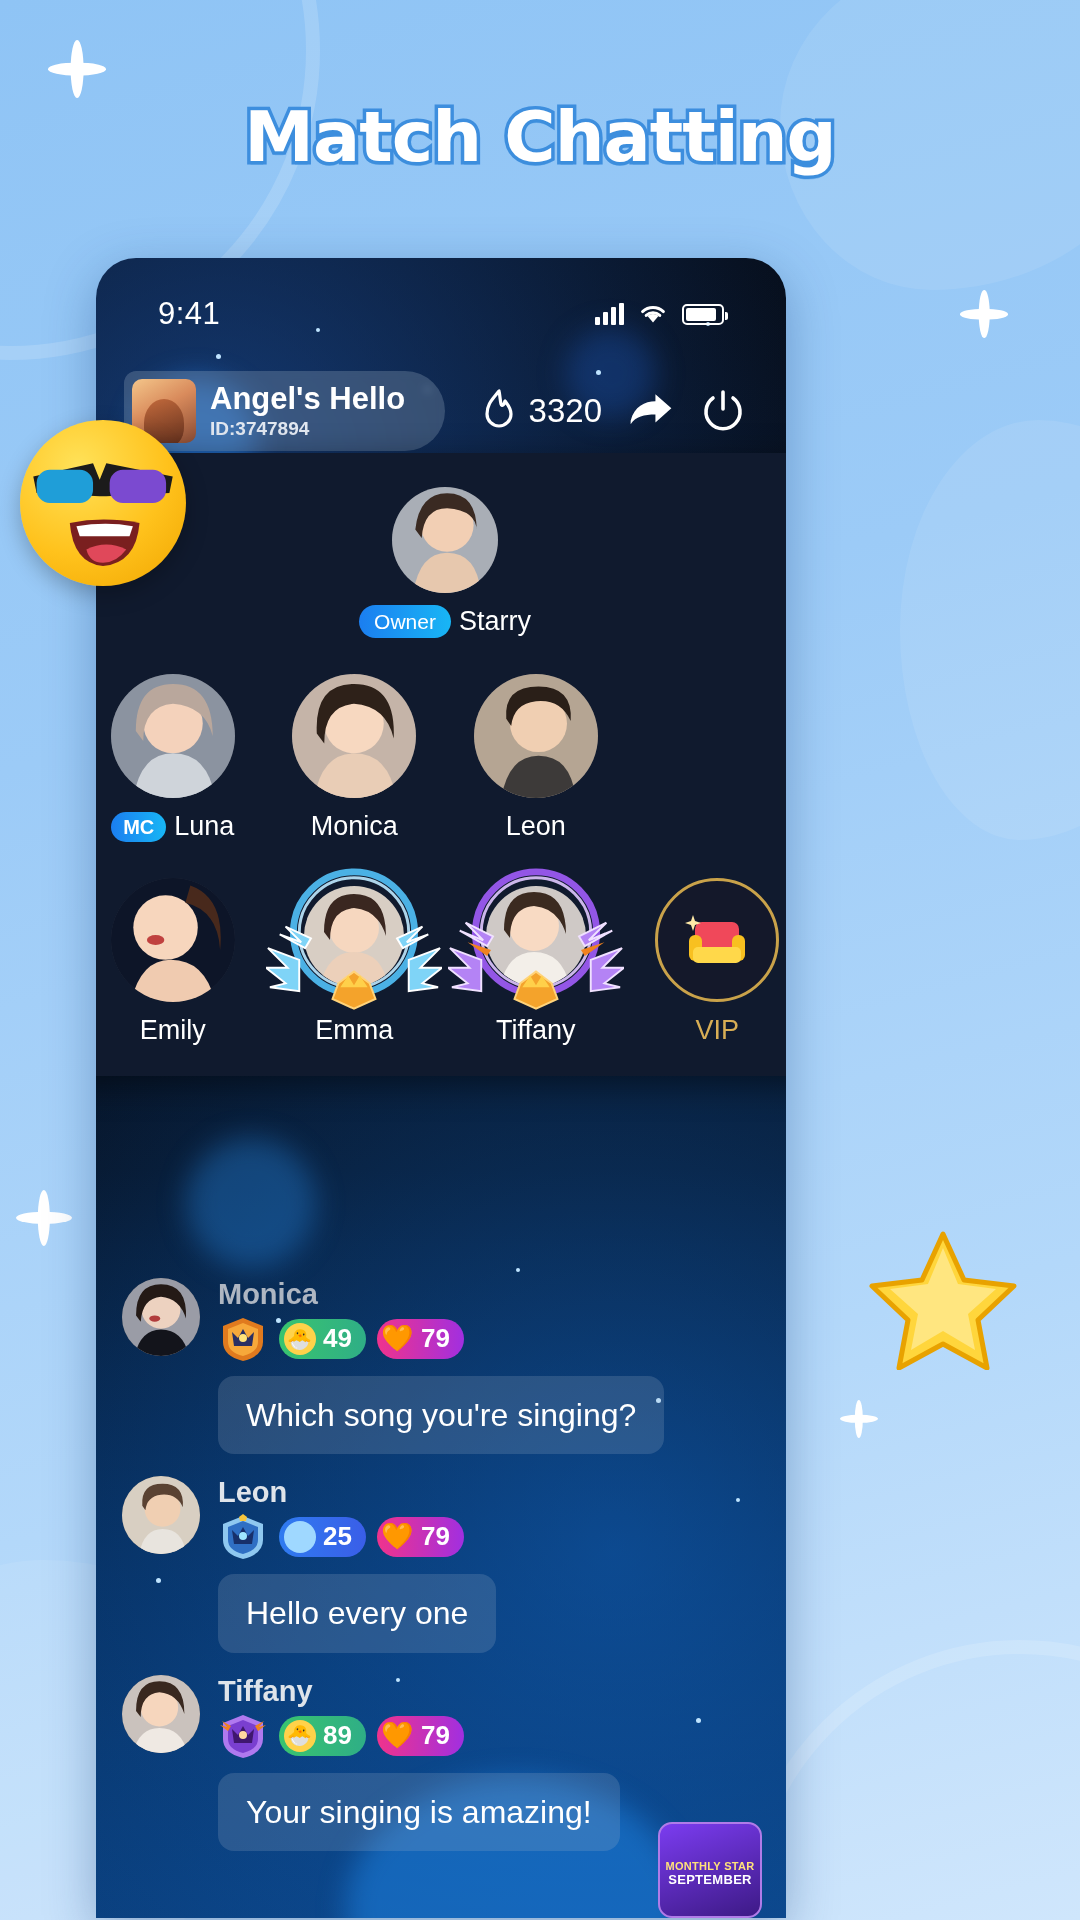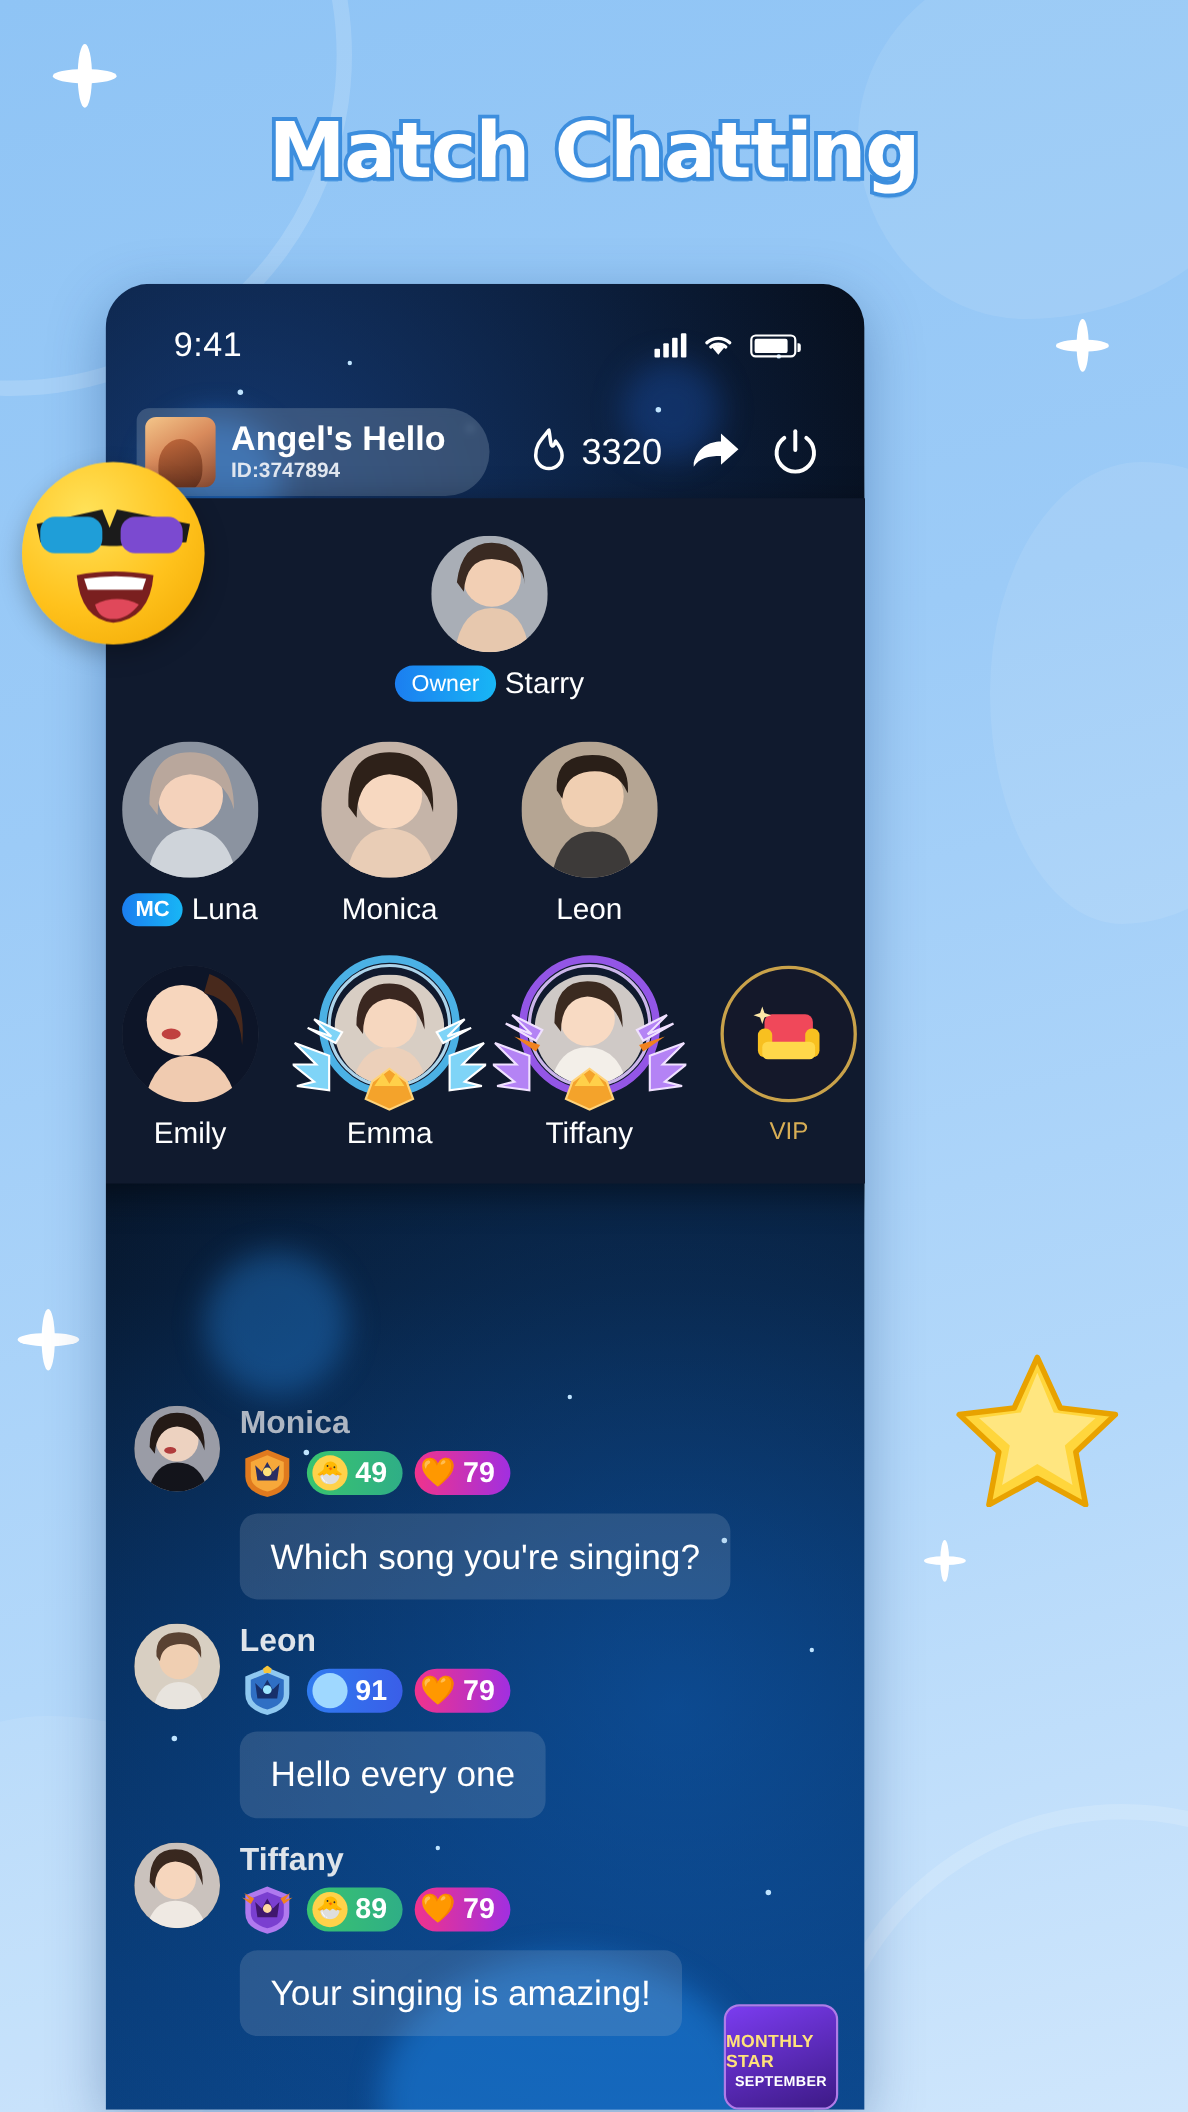--- a/index.html
+++ b/index.html
@@ -137,21 +137,21 @@
 
   .frame-wrap { position:relative; width:124px; height:124px; }
   .frame-wrap .avatar-c { position:absolute; left:12px; top:8px; width:100px; height:100px; }
   .wings { position:absolute; inset:-12px -26px -18px -26px; }
 
   .vip-seat {
     width:124px; height:124px; border-radius:50%;
     border:3px solid #c9a24a; background:#14182a;
     display:flex; align-items:center; justify-content:center;
   }
-  .vip-name { color:#d8ae55; font-size:22px; }
+  .vip-name { color:#d8ae55; font-size:27px; }
 
   
   .chat { position:absolute; left:0; top:1020px; width:100%; padding:0 26px; }
   .msg { margin-bottom:12px; }
   .msg-head { display:flex; align-items:flex-start; gap:18px; }
   .msg-avatar { width:78px; height:78px; border-radius:50%; overflow:hidden;
     flex:none; position:relative; background:#38404f; }
   .msg-info { display:flex; flex-direction:column; gap:7px; padding-top:2px; }
   .msg-name { color:#aeb6c2; font-size:29px; font-weight:bold; line-height:1; }
   .badges { display:flex; align-items:center; gap:11px; }
@@ -182,21 +182,21 @@
   }
   .star-sticker { position:absolute; right:62px; top:1228px; width:150px; height:142px; z-index:40; }
   .gift-card {
     position:absolute; right:24px; bottom:0; width:104px; height:96px;
     border-radius:14px; overflow:hidden; z-index:35;
     background:linear-gradient(160deg,#7b3cf0,#3d1a86);
     border:2px solid #b07be8;
     display:flex; flex-direction:column; align-items:center; justify-content:center;
     padding-top:6px;
   }
-  .gift-l1 { color:#ffe27a; font-size:16px; font-weight:bold; letter-spacing:.3px; }
+  .gift-l1 { color:#ffe27a; font-size:11px; font-weight:bold; letter-spacing:.3px; }
   .gift-l2 { color:#ffffff; font-size:13px; font-weight:bold; letter-spacing:.3px; }
 </style>
 </head>
 <body>
 
 <div class="bg-arc" style="left:-300px; top:-260px; width:620px; height:620px;"></div>
 <div class="bg-soft" style="right:-80px; top:-40px; width:380px; height:330px;"></div>
 <div class="bg-soft" style="right:-120px; top:420px; width:300px; height:420px;"></div>
 <div class="bg-soft" style="left:-150px; bottom:-60px; width:420px; height:420px;"></div>
 <div class="bg-arc" style="right:-220px; bottom:-280px; width:560px; height:560px;"></div>
@@ -486,21 +486,21 @@
           <div class="badges">
             <svg class="rank-badge" viewBox="0 0 50 46">
               <path d="M25 2 L45 10 L45 26 Q45 40 25 45 Q5 40 5 26 L5 10 Z" fill="#8fc8f0"></path>
               <path d="M25 7 L40 13 L40 26 Q40 36 25 40 Q10 36 10 26 L10 13 Z" fill="#2f6fc4"></path>
               <path d="M14 16 L20 22 L25 13 L30 22 L36 16 L34 30 L16 30 Z" fill="#17306b"></path>
               <circle cx="25" cy="22" r="4" fill="#9ee6ff"></circle>
               <path d="M21 3 L25 0 L29 3 L28 7 L22 7 Z" fill="#f6c53c"></path>
             </svg>
             <span class="pill pill-lvl-blue">
               <span class="dot" style="background:#9fd8ff;"></span>
-              <span>91</span>
+              <span>25</span>
             </span>
             <span class="pill pill-heart">
               <span class="dot" style="background:transparent;font-size:26px;">🧡</span>
               <span>79</span>
             </span>
           </div>
         </div>
       </div>
       <div class="bubble" style="margin-left:96px;">Hello every one</div>
     </div>

